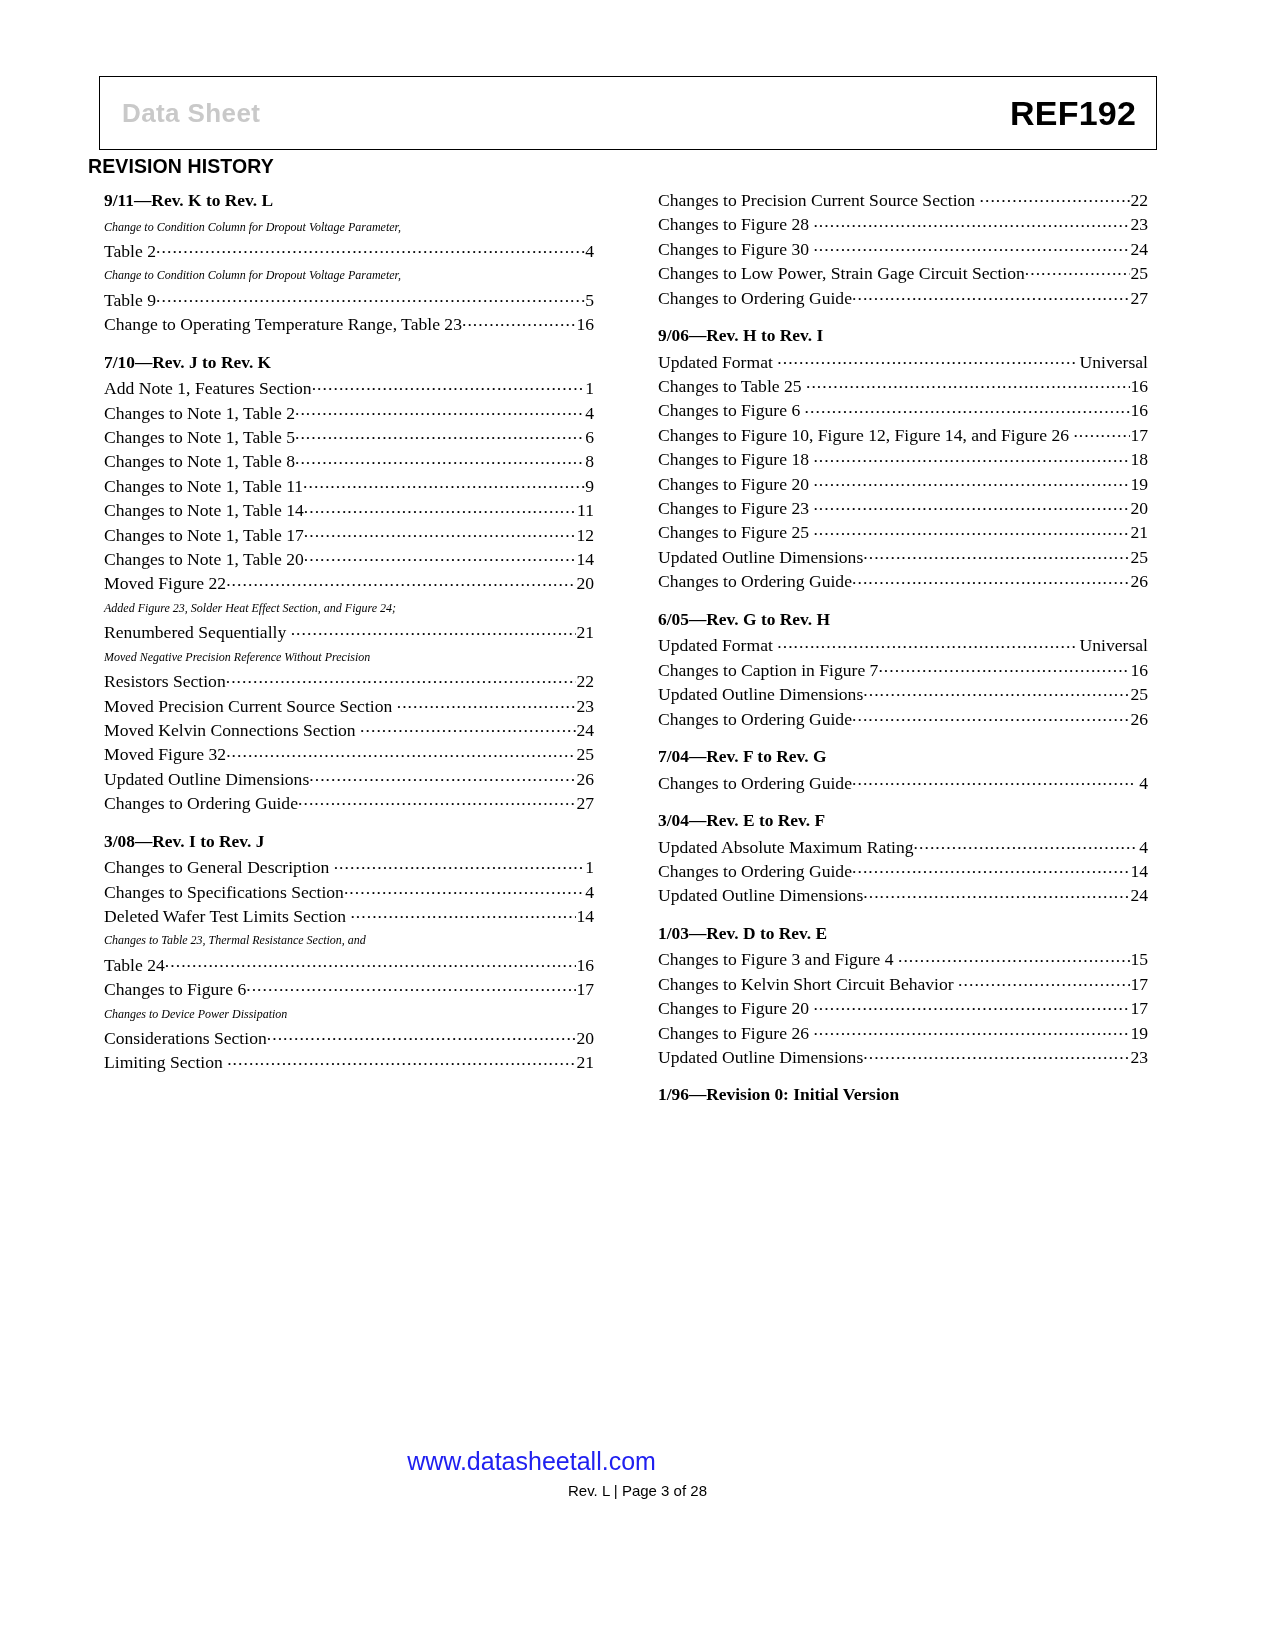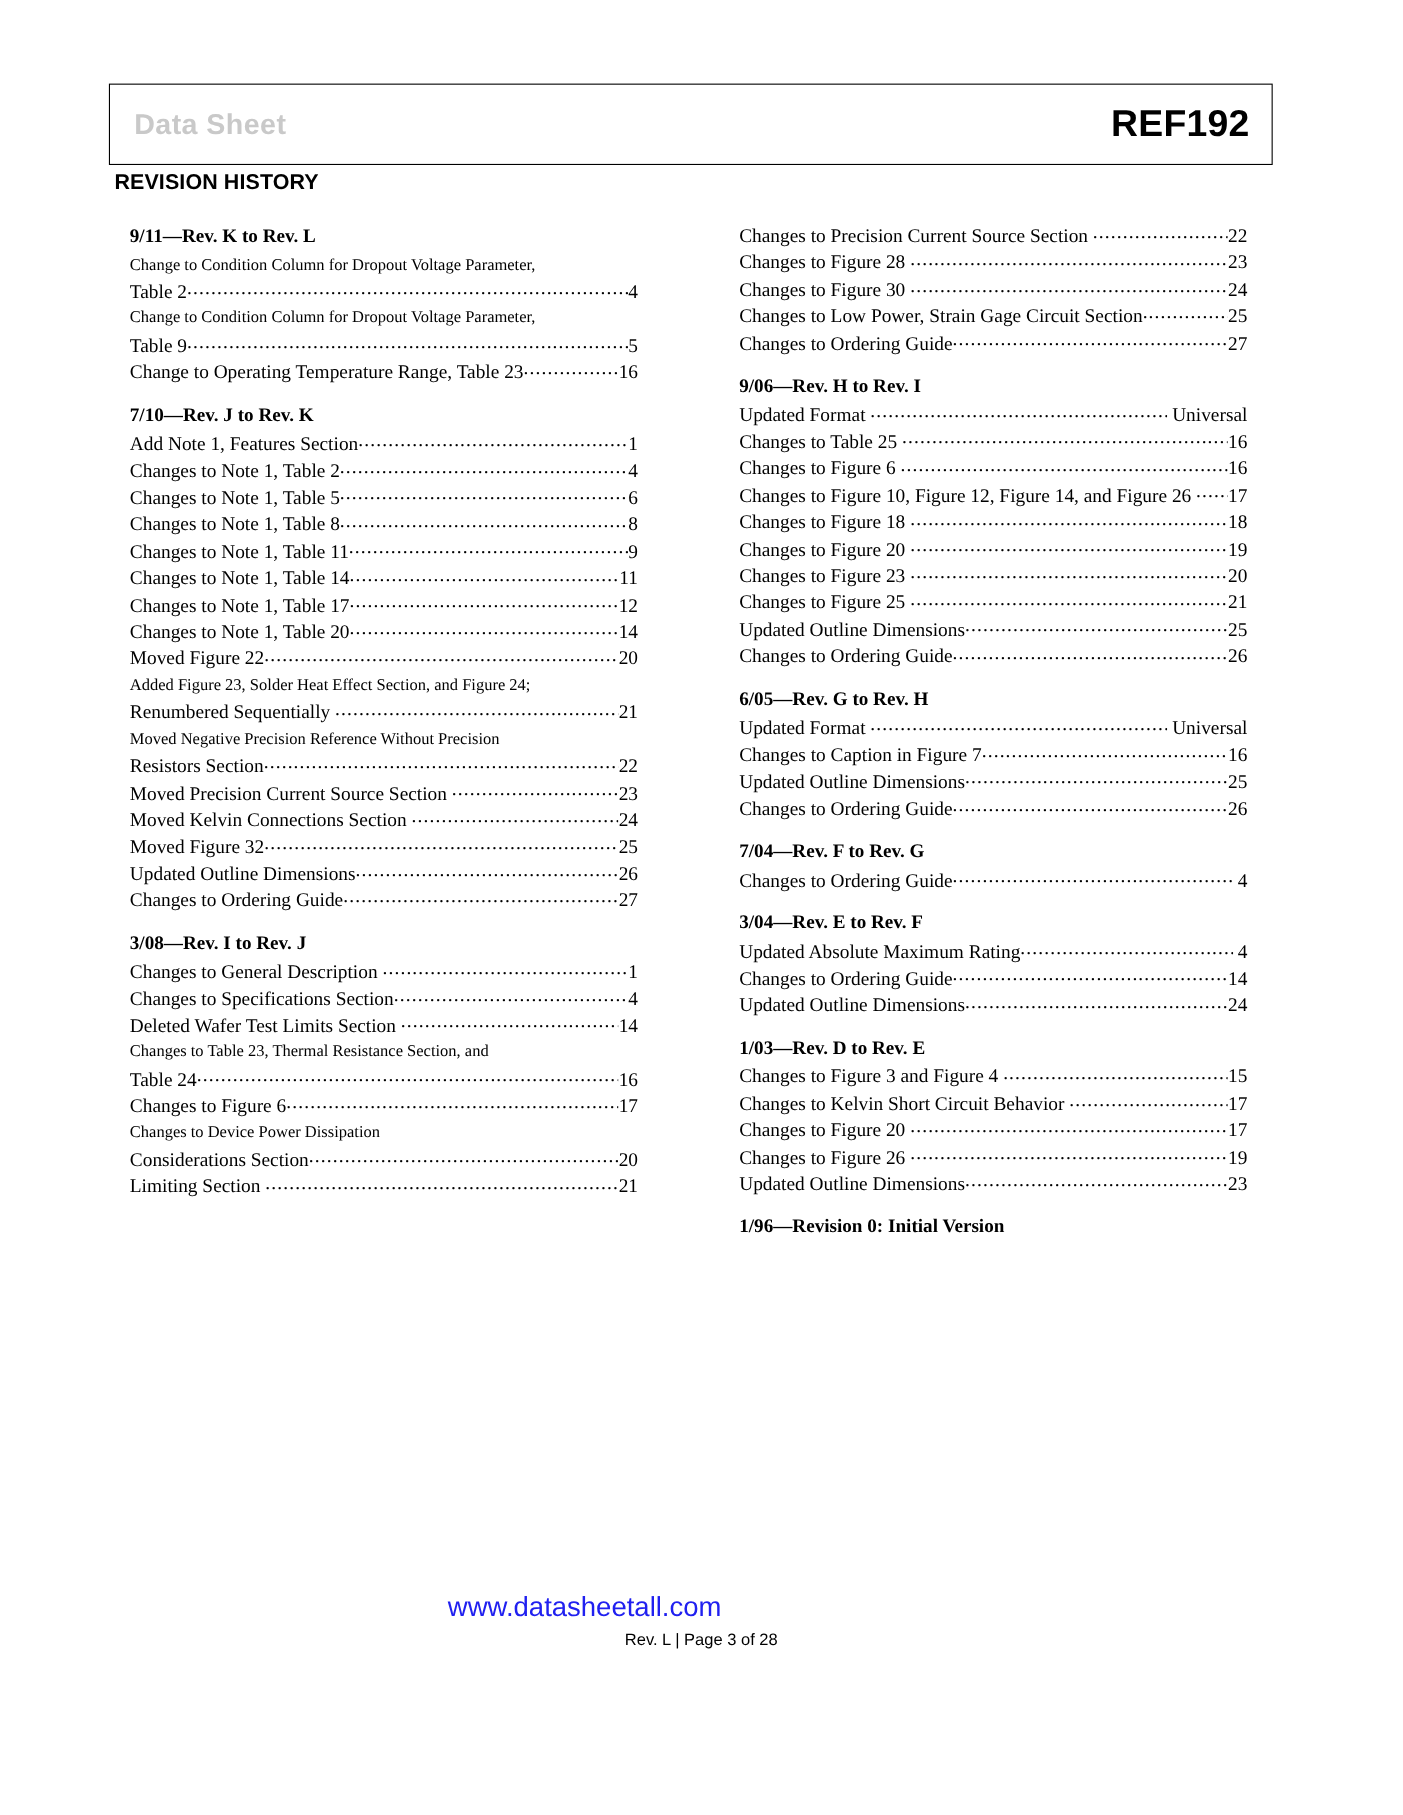--- a/index.html
+++ b/index.html
@@ -52,39 +52,39 @@
     font-family: "Liberation Sans", sans-serif;
     font-size: 34px;
     font-weight: bold;
     letter-spacing: 0.2px;
     color: #000000;
   }
 
   
   .section-title {
     position: absolute;
-    left: 104px;
+    left: 88px;
     top: 155px;
     font-family: "Liberation Sans", sans-serif;
     font-size: 19.5px;
     font-weight: bold;
     letter-spacing: 0.1px;
     color: #000000;
   }
 
   
   .col {
     position: absolute;
     top: 188px;
     width: 490px;
   }
   .col-left  { left: 104px; }
   .col-right { left: 658px; }
 
-  .rev-block { margin: 14px; }
+  .rev-block { margin: 0; }
   .rev-block + .rev-block { margin-top: 13px; }
 
   .rev-heading {
     font-family: "Liberation Serif", serif;
     font-size: 17.4px;
     font-weight: bold;
     line-height: 25.6px;
     white-space: nowrap;
     margin-bottom: 1px;
   }
@@ -122,23 +122,24 @@
     font-size: 17.6px;
     color: #000;
   }
   .entry-page {
     flex: 0 0 auto;
     white-space: pre;
     text-align: right;
   }
   
   .entry-cont {
-    font-size: 15px;
+    font-size: 12px;
     line-height: 24.4px;
     white-space: normal;
+    font-style: italic;
   }
 
   
   .footer-url {
     position: absolute;
     left: 0;
     top: 1447px;
     width: 1063px;
     text-align: center;
     font-family: "Liberation Sans", sans-serif;

